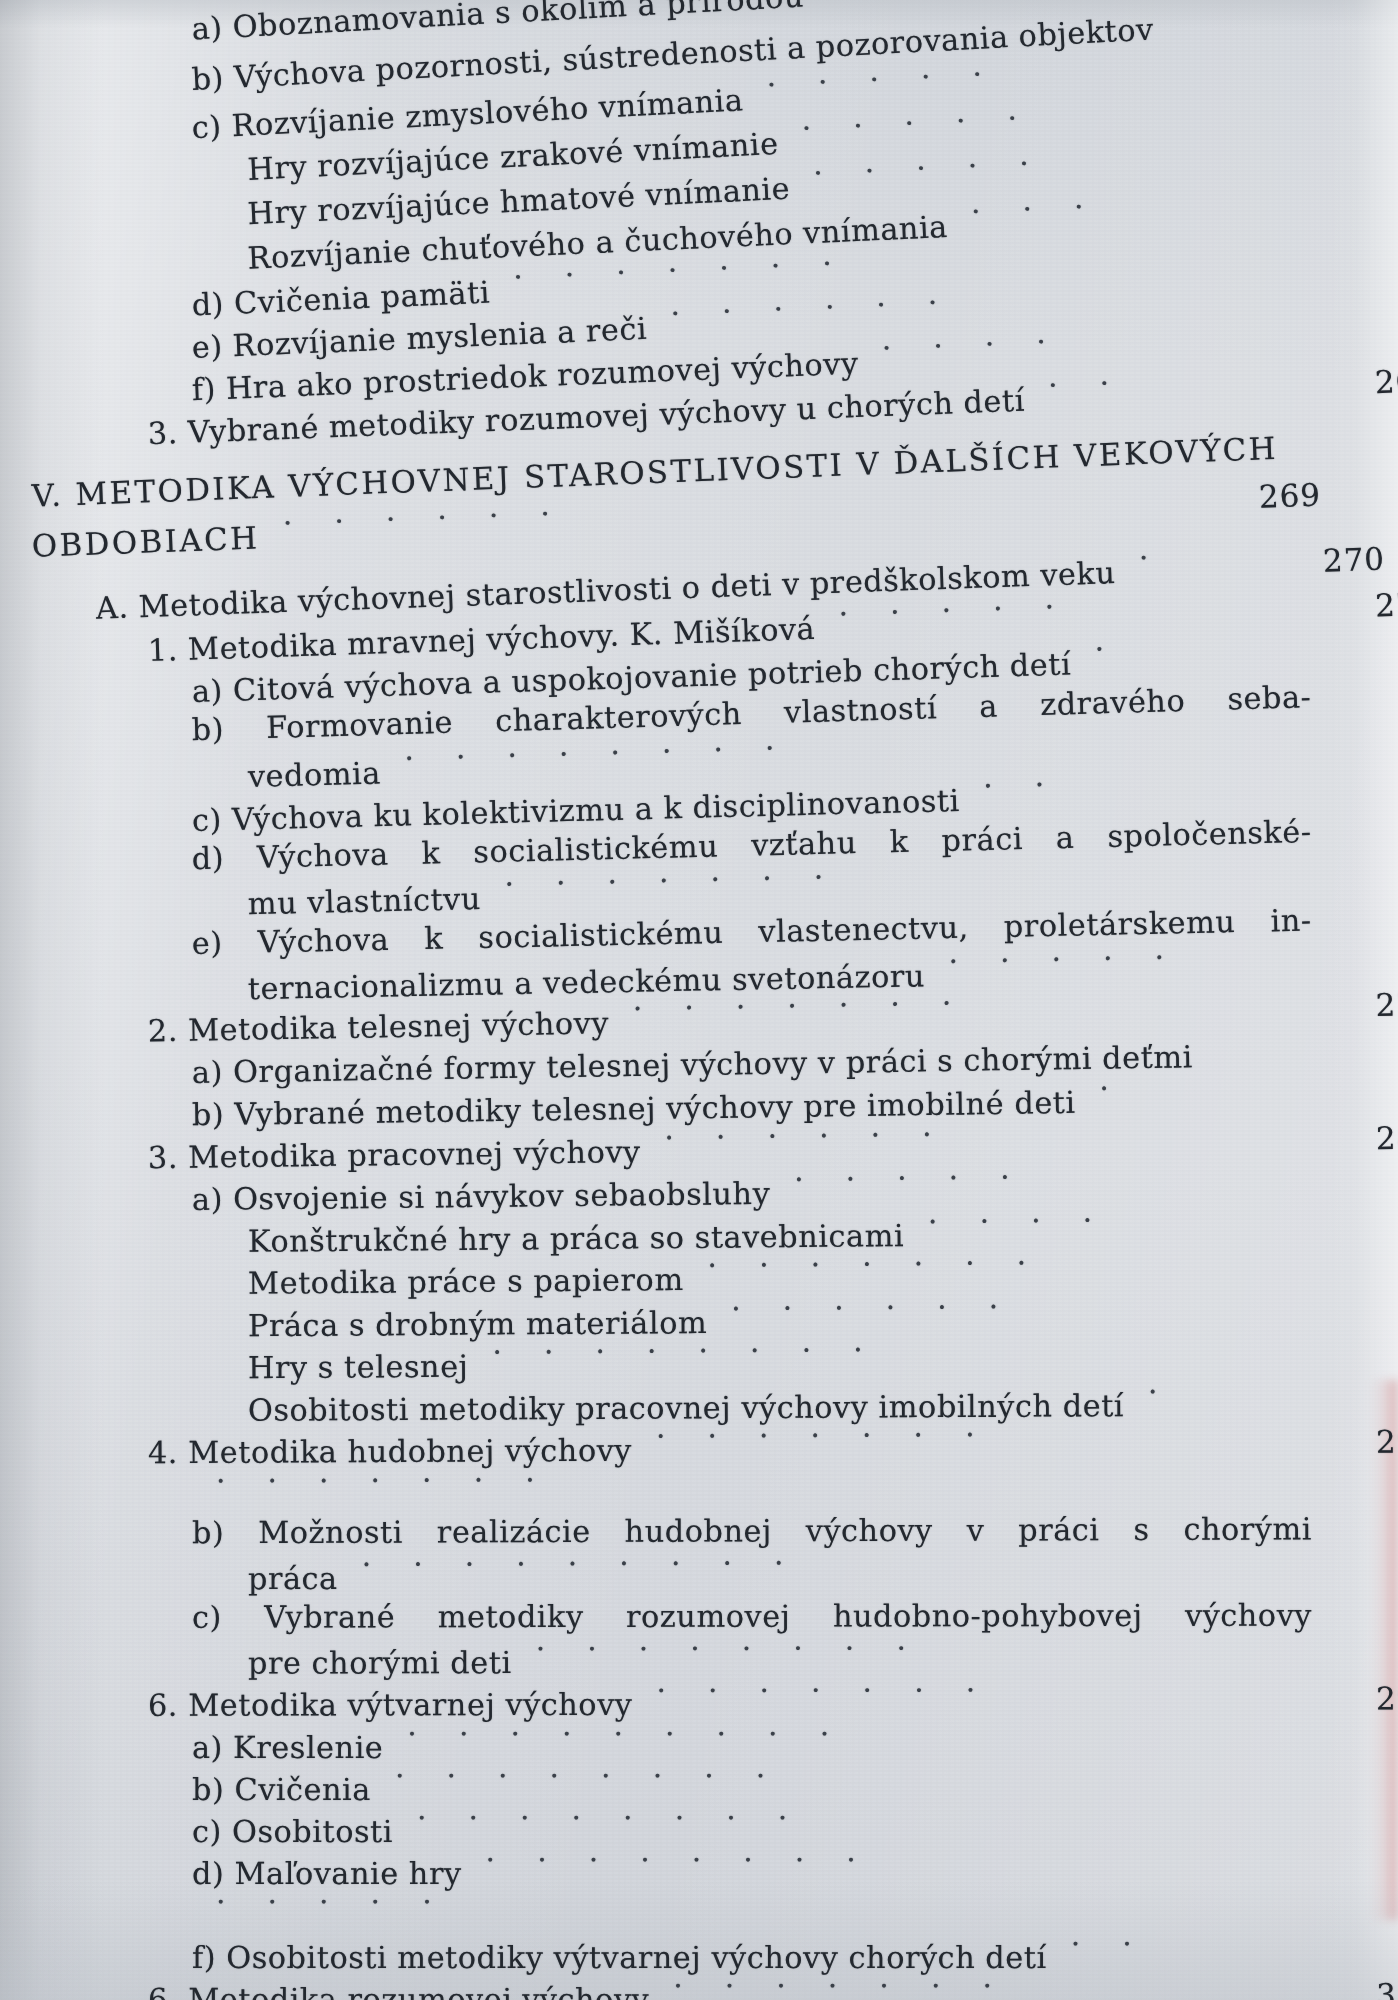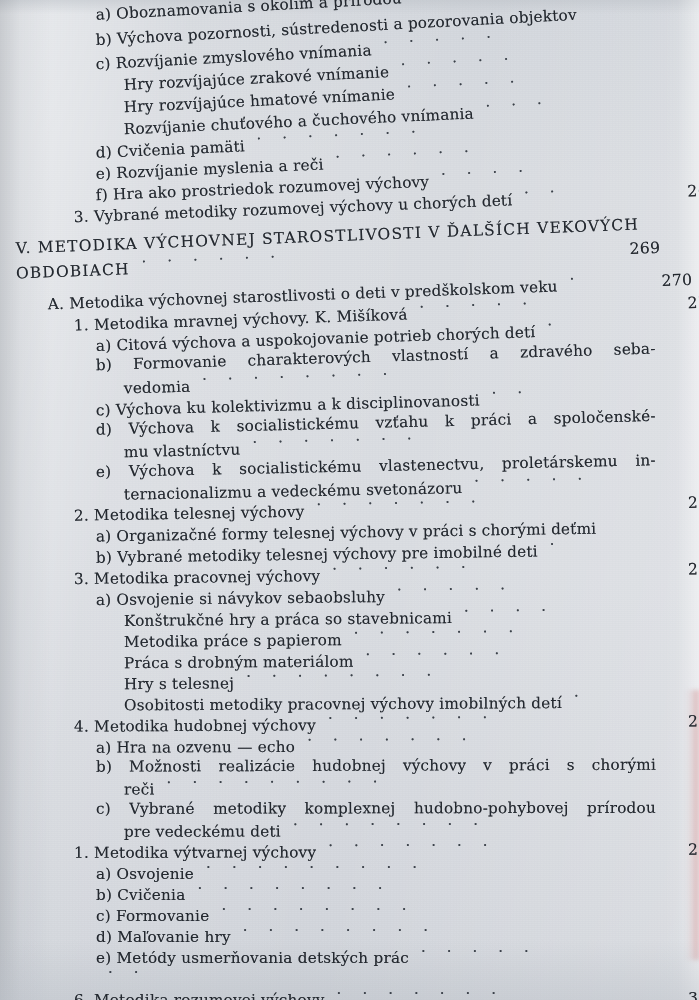--- a/index.html
+++ b/index.html
@@ -329,81 +329,80 @@
         </span>
       </div>
       <div class="toc-row lvl-2" style="top: 716px; transform: rotate(-0.3deg); transform-origin: 0% 50%;">
         <span class="txt">4. Metodika hudobnej výchovy</span>
         <span class="leaders">
           <i>·······</i>
         </span>
         <span class="pg">294</span>
       </div>
       <div class="toc-row lvl-3" style="top: 737px; transform: rotate(-0.2deg); transform-origin: 0% 50%;">
-        <span class="txt">a) Hra na ozvenu — echo</span>
         <span class="leaders">
           <i>·······</i>
         </span>
       </div>
       <div class="toc-row lvl-3 wrapline" style="top: 758px; transform: rotate(-0.2deg); transform-origin: 0% 50%;">
         <span class="txt fulljust">b) Možnosti realizácie hudobnej výchovy v práci s chorými</span>
       </div>
       <div class="toc-row lvl-4" style="top: 779px; transform: rotate(-0.2deg); transform-origin: 0% 50%;">
-        <span class="txt">reči</span>
+        <span class="txt">práca</span>
         <span class="leaders">
           <i>·········</i>
         </span>
       </div>
       <div class="toc-row lvl-3 wrapline" style="top: 800px; transform: rotate(-0.1deg); transform-origin: 0% 50%;">
-        <span class="txt fulljust">c) Vybrané metodiky komplexnej hudobno-pohybovej prírodou</span>
+        <span class="txt fulljust">c) Vybrané metodiky rozumovej hudobno-pohybovej výchovy</span>
       </div>
       <div class="toc-row lvl-4" style="top: 821px; transform: rotate(-0.1deg); transform-origin: 0% 50%;">
-        <span class="txt">pre vedeckému deti</span>
+        <span class="txt">pre chorými deti</span>
         <span class="leaders">
           <i>········</i>
         </span>
       </div>
       <div class="toc-row lvl-2" style="top: 842px; transform: rotate(-0.1deg); transform-origin: 0% 50%;">
-        <span class="txt">1. Metodika výtvarnej výchovy</span>
+        <span class="txt">6. Metodika výtvarnej výchovy</span>
         <span class="leaders">
           <i>·······</i>
         </span>
         <span class="pg">299</span>
       </div>
       <div class="toc-row lvl-3" style="top: 863px; transform: rotate(0deg); transform-origin: 0% 50%;">
-        <span class="txt">a) Osvojenie</span>
+        <span class="txt">a) Kreslenie</span>
         <span class="leaders">
           <i>·········</i>
         </span>
       </div>
       <div class="toc-row lvl-3" style="top: 884px; transform: rotate(0deg); transform-origin: 0% 50%;">
         <span class="txt">b) Cvičenia</span>
         <span class="leaders">
           <i>········</i>
         </span>
       </div>
       <div class="toc-row lvl-3" style="top: 905px; transform: rotate(0deg); transform-origin: 0% 50%;">
-        <span class="txt">c) Formovanie</span>
+        <span class="txt">c) Osobitosti</span>
         <span class="leaders">
           <i>········</i>
         </span>
       </div>
       <div class="toc-row lvl-3" style="top: 926px; transform: rotate(0deg); transform-origin: 0% 50%;">
         <span class="txt">d) Maľovanie hry</span>
         <span class="leaders">
           <i>········</i>
         </span>
       </div>
       <div class="toc-row lvl-3" style="top: 947px; transform: rotate(0deg); transform-origin: 0% 50%;">
-        <span class="txt">e) Metódy usmerňovania detských prác</span>
         <span class="leaders">
           <i>·····</i>
         </span>
       </div>
       <div class="toc-row lvl-3" style="top: 968px; transform: rotate(0deg); transform-origin: 0% 50%;">
+        <span class="txt">f) Osobitosti metodiky výtvarnej výchovy chorých detí</span>
         <span class="leaders">
           <i>··</i>
         </span>
       </div>
       <div class="toc-row lvl-2" style="top: 989px; transform: rotate(0deg); transform-origin: 0% 50%;">
         <span class="txt">6. Metodika rozumovej výchovy</span>
         <span class="leaders">
           <i>·······</i>
         </span>
         <span class="pg">310</span>

